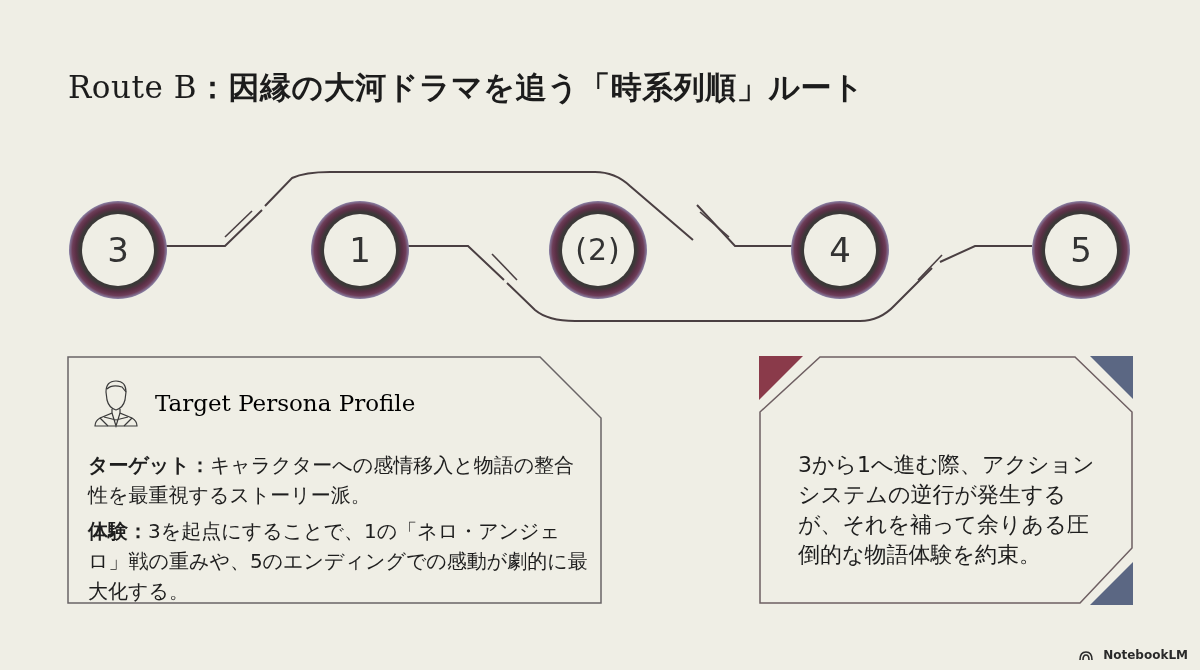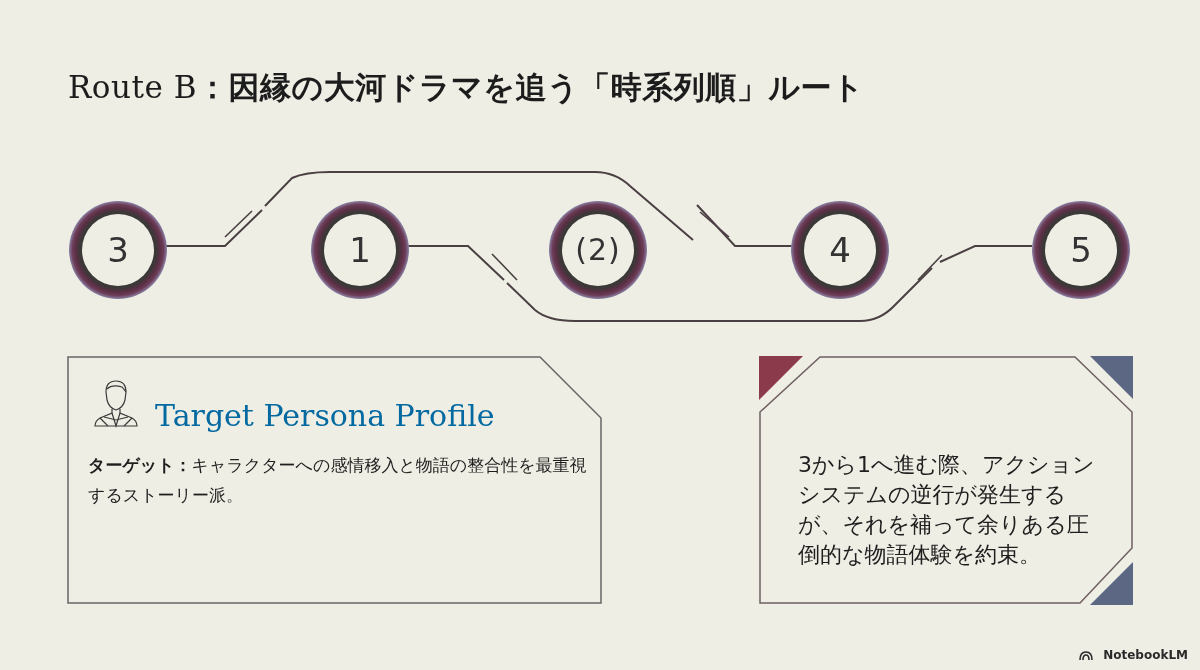--- a/index.html
+++ b/index.html
@@ -21,27 +21,27 @@
   .title .jp { font-weight:bold; }
   svg.diagram { position:absolute; left:0; top:0; }
   .node-label {
     position:absolute; width:60px; height:50px; line-height:50px;
     text-align:center; font-size:34px; color:#333;
     font-family:"DejaVu Sans", sans-serif;
   }
   .node-label.special { font-size:30px; letter-spacing:1px; }
   .card-left-text {
     position:absolute; left:88px; top:450px; width:500px;
-    font-size:17px; line-height:30px; color:#1e1e1e;
+    font-size:20px; line-height:30px; color:#1e1e1e;
   }
   .card-left-text p { margin:0 0 6px 0; }
   .card-left-text b { font-weight:bold; }
   .persona-title {
-    position:absolute; left:155px; top:398px;
-    font-family:"DejaVu Serif", serif; font-size:30px; color:#0369a1;
+    position:absolute; left:155px; top:390px;
+    font-family:"DejaVu Serif", serif; font-size:23px; color:#000000;
     white-space:nowrap;
   }
   .persona-icon { position:absolute; left:92px; top:378px; }
   .card-right-text {
     position:absolute; left:798px; top:450px; width:300px;
     font-size:22px; line-height:30px; color:#1e1e1e;
   }
   .brand {
     position:absolute; right:12px; bottom:8px;
     font-size:12px; font-weight:bold; color:#2a2a2a;
@@ -125,20 +125,21 @@
     <path d="M14 14 Q14 3 24 3 Q34 3 34 14 L33 22 Q31 30 24 32 Q17 30 15 22 Z"></path>
     <path d="M15 11 Q20 6 30 9 L34 14"></path>
     <path d="M20 31 L20 35 L8 40 Q3 43 3 48 L45 48 Q45 43 40 40 L28 35 L28 31"></path>
     <path d="M20 35 L24 48 L28 35 M12 39 L24 42 L36 39 M8 40 L16 48 M40 40 L32 48"></path>
   </svg>
 </div>
 <div class="persona-title">Target Persona Profile</div>
 
 <div class="card-left-text">
   <p><b>ターゲット</b><b>：</b><span>キャラクターへの感情移入と物語の整合性を最重視するストーリー派。</span></p>
+  <p><b>体験</b><b>：</b><span>3を起点にすることで、1の「ネロ・アンジェロ」戦の重みや、5のエンディングでの感動が劇的に最大化する。</span></p>
 </div>
 
 <div class="card-right-text">3から1へ進む際、アクションシステムの逆行が発生するが、それを補って余りある圧倒的な物語体験を約束。</div>
 
 <div class="brand">
   <svg width="14" height="11" viewBox="0 0 14 11" fill="none" stroke="#2a2a2a" stroke-width="1.6">
     <path d="M1 10 Q1 2 7 2 Q13 2 13 10"></path>
     <path d="M4 10 Q4 5 7 5 Q10 5 10 10"></path>
   </svg>
   <span>NotebookLM</span>

